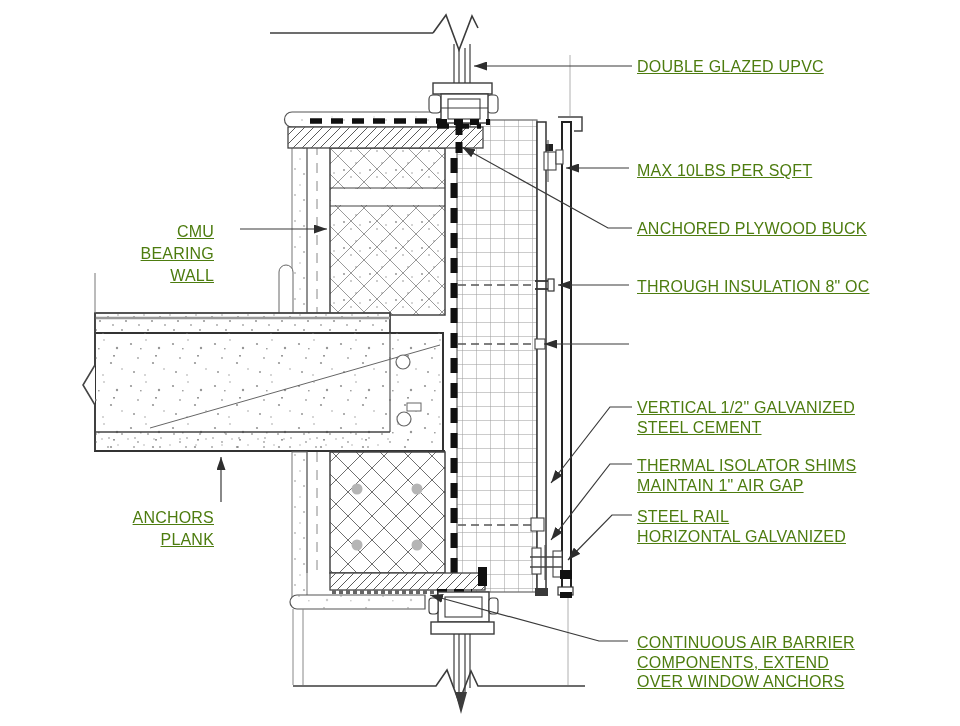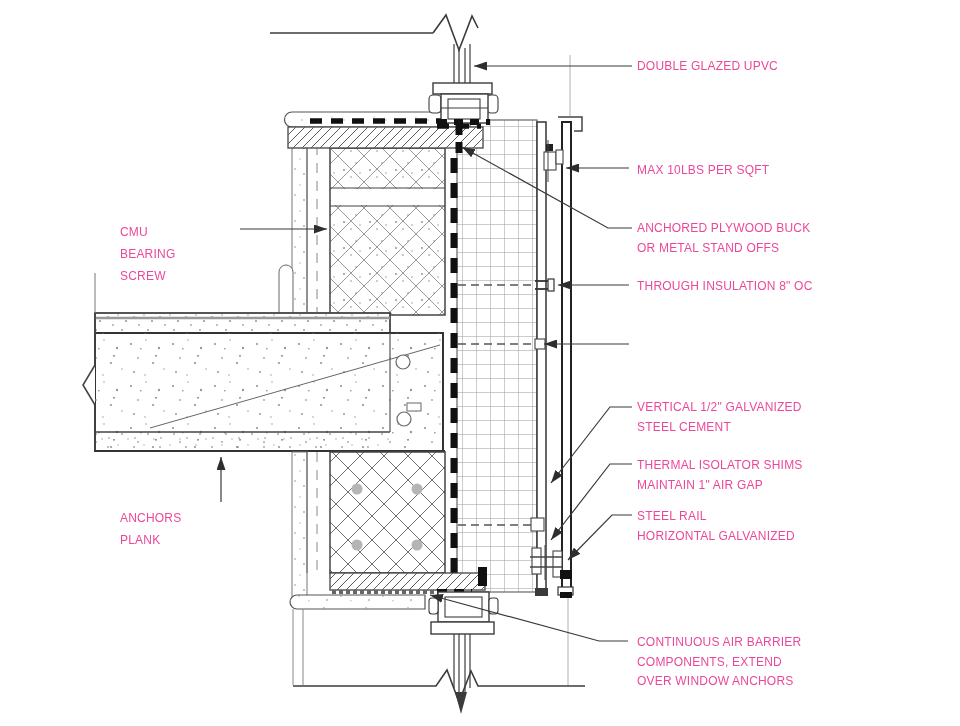--- a/index.html
+++ b/index.html
@@ -1,22 +1,22 @@
 <!DOCTYPE html>
 <html><head>
 <meta charset="utf-8">
 <style>
   html,body{margin:0;padding:0;background:#fff;}
   #canvas{position:relative;width:960px;height:726px;background:#ffffff;overflow:hidden;
           font-family:"Liberation Sans",sans-serif;}
   svg{position:absolute;left:0;top:0;}
-  .lbl{position:absolute;font-size:12px;line-height:19.5px;color:#ec4899;
-       letter-spacing:.2px;white-space:nowrap;}
+  .lbl{position:absolute;font-size:16px;line-height:19.5px;color:#4d7c0f;
+       letter-spacing:.2px;white-space:nowrap;text-decoration:underline;}
   .r-lbl{left:637px;}
-  .l-lbl{left:120px;width:100px;line-height:22px;}
+  .l-lbl{left:114px;width:100px;text-align:right;line-height:22px;}
 </style>
 </head>
 <body>
 
 <div id="canvas">
 
 <svg width="960" height="726" viewBox="0 0 960 726">
   <defs>
     <marker id="ah" orient="auto" markerUnits="userSpaceOnUse" markerWidth="13" markerHeight="9" refX="13" refY="4.5">
       <path d="M0,0 L13,4.5 L0,9 z" fill="#2e2e2e"></path>
@@ -219,36 +219,35 @@
     <path d="M632,515 H612 L568,560" marker-end="url(#ah)"></path>
     <path d="M628,641 H599 L430,595" marker-end="url(#ah)"></path>
     <path d="M240,229 H327" marker-end="url(#ah)"></path>
     <path d="M221,502 V457" marker-end="url(#ah)"></path>
   </g>
 </svg>
 
 <div class="lbl l-lbl" style="top:221px">
   <div>CMU</div>
   <div>BEARING</div>
-  <div>SCREW</div>
+  <div>WALL</div>
 </div>
 <div class="lbl l-lbl" style="top:507px">
   <div>ANCHORS</div>
   <div>PLANK</div>
 </div>
 
 <div class="lbl r-lbl" style="top:57px">
   <div>DOUBLE GLAZED UPVC</div>
 </div>
 <div class="lbl r-lbl" style="top:161px">
   <div>MAX 10LBS PER SQFT</div>
 </div>
 <div class="lbl r-lbl" style="top:219px">
   <div>ANCHORED PLYWOOD BUCK</div>
-  <div>OR METAL STAND OFFS</div>
 </div>
 <div class="lbl r-lbl" style="top:277px">
   <div>THROUGH INSULATION 8" OC</div>
 </div>
 <div class="lbl r-lbl" style="top:398px">
   <div>VERTICAL 1/2" GALVANIZED</div>
   <div>STEEL CEMENT</div>
 </div>
 <div class="lbl r-lbl" style="top:456px">
   <div>THERMAL ISOLATOR SHIMS</div>

